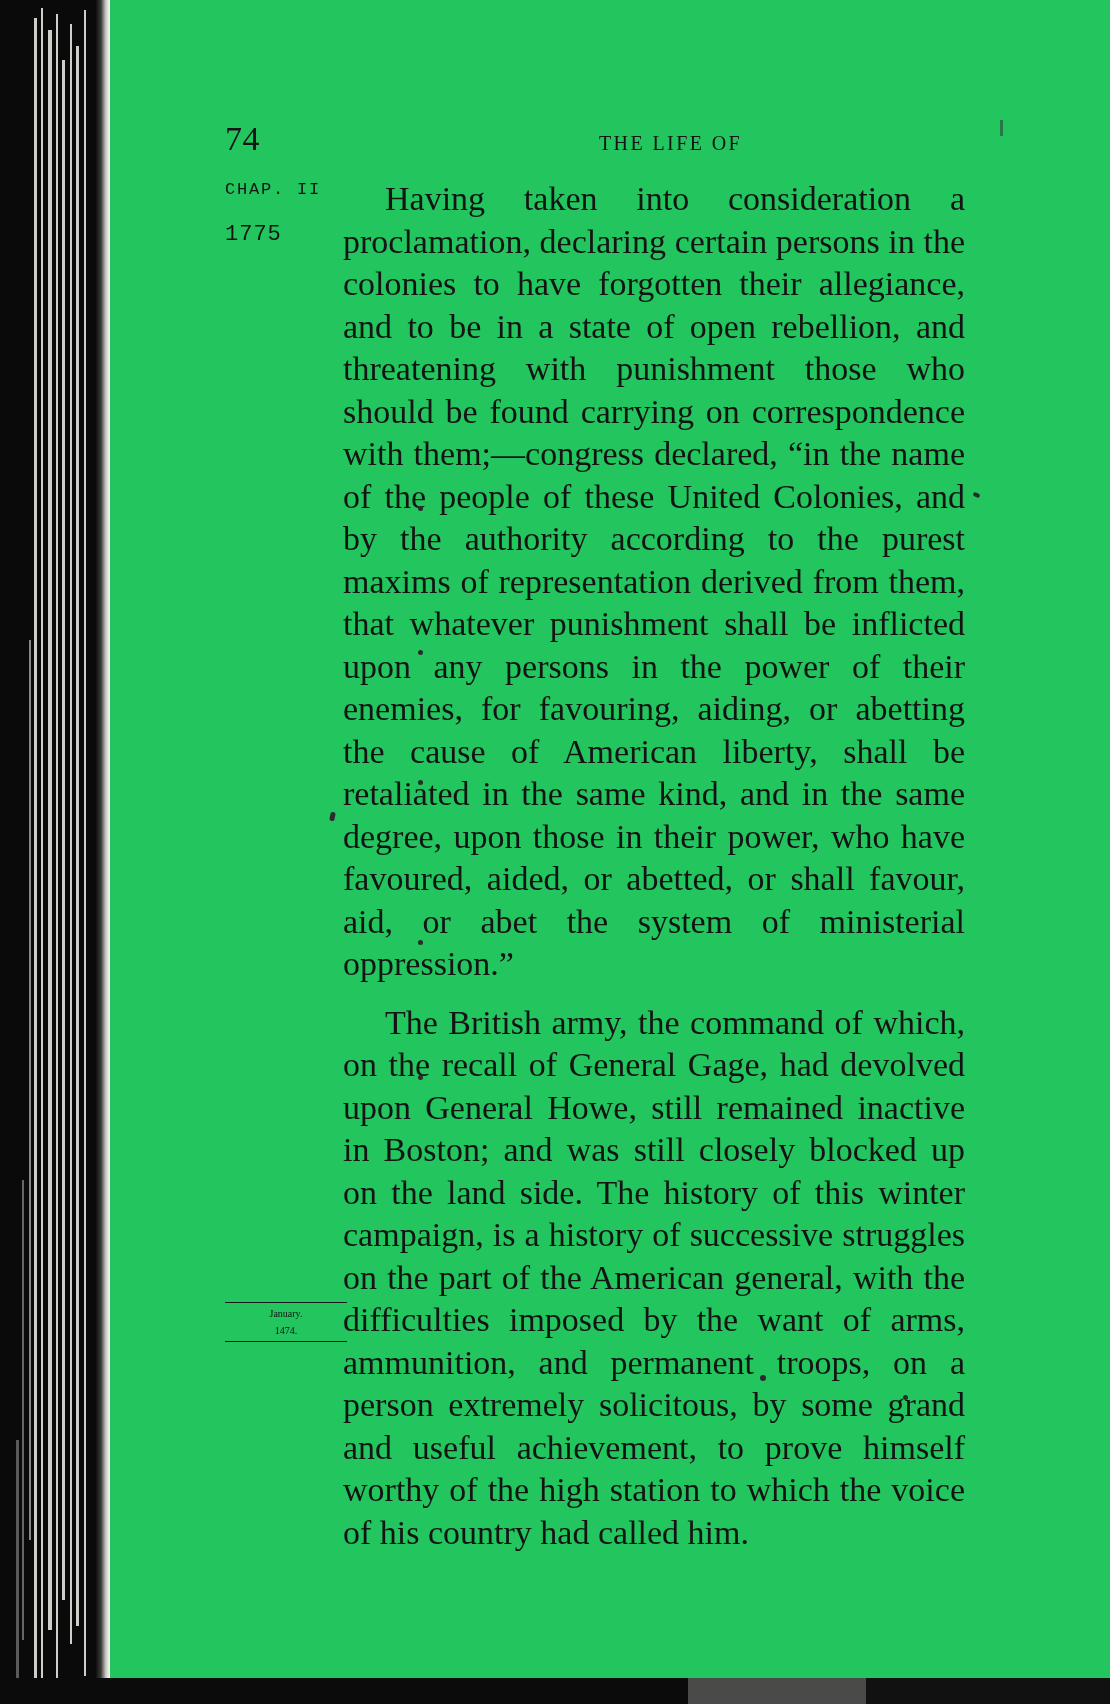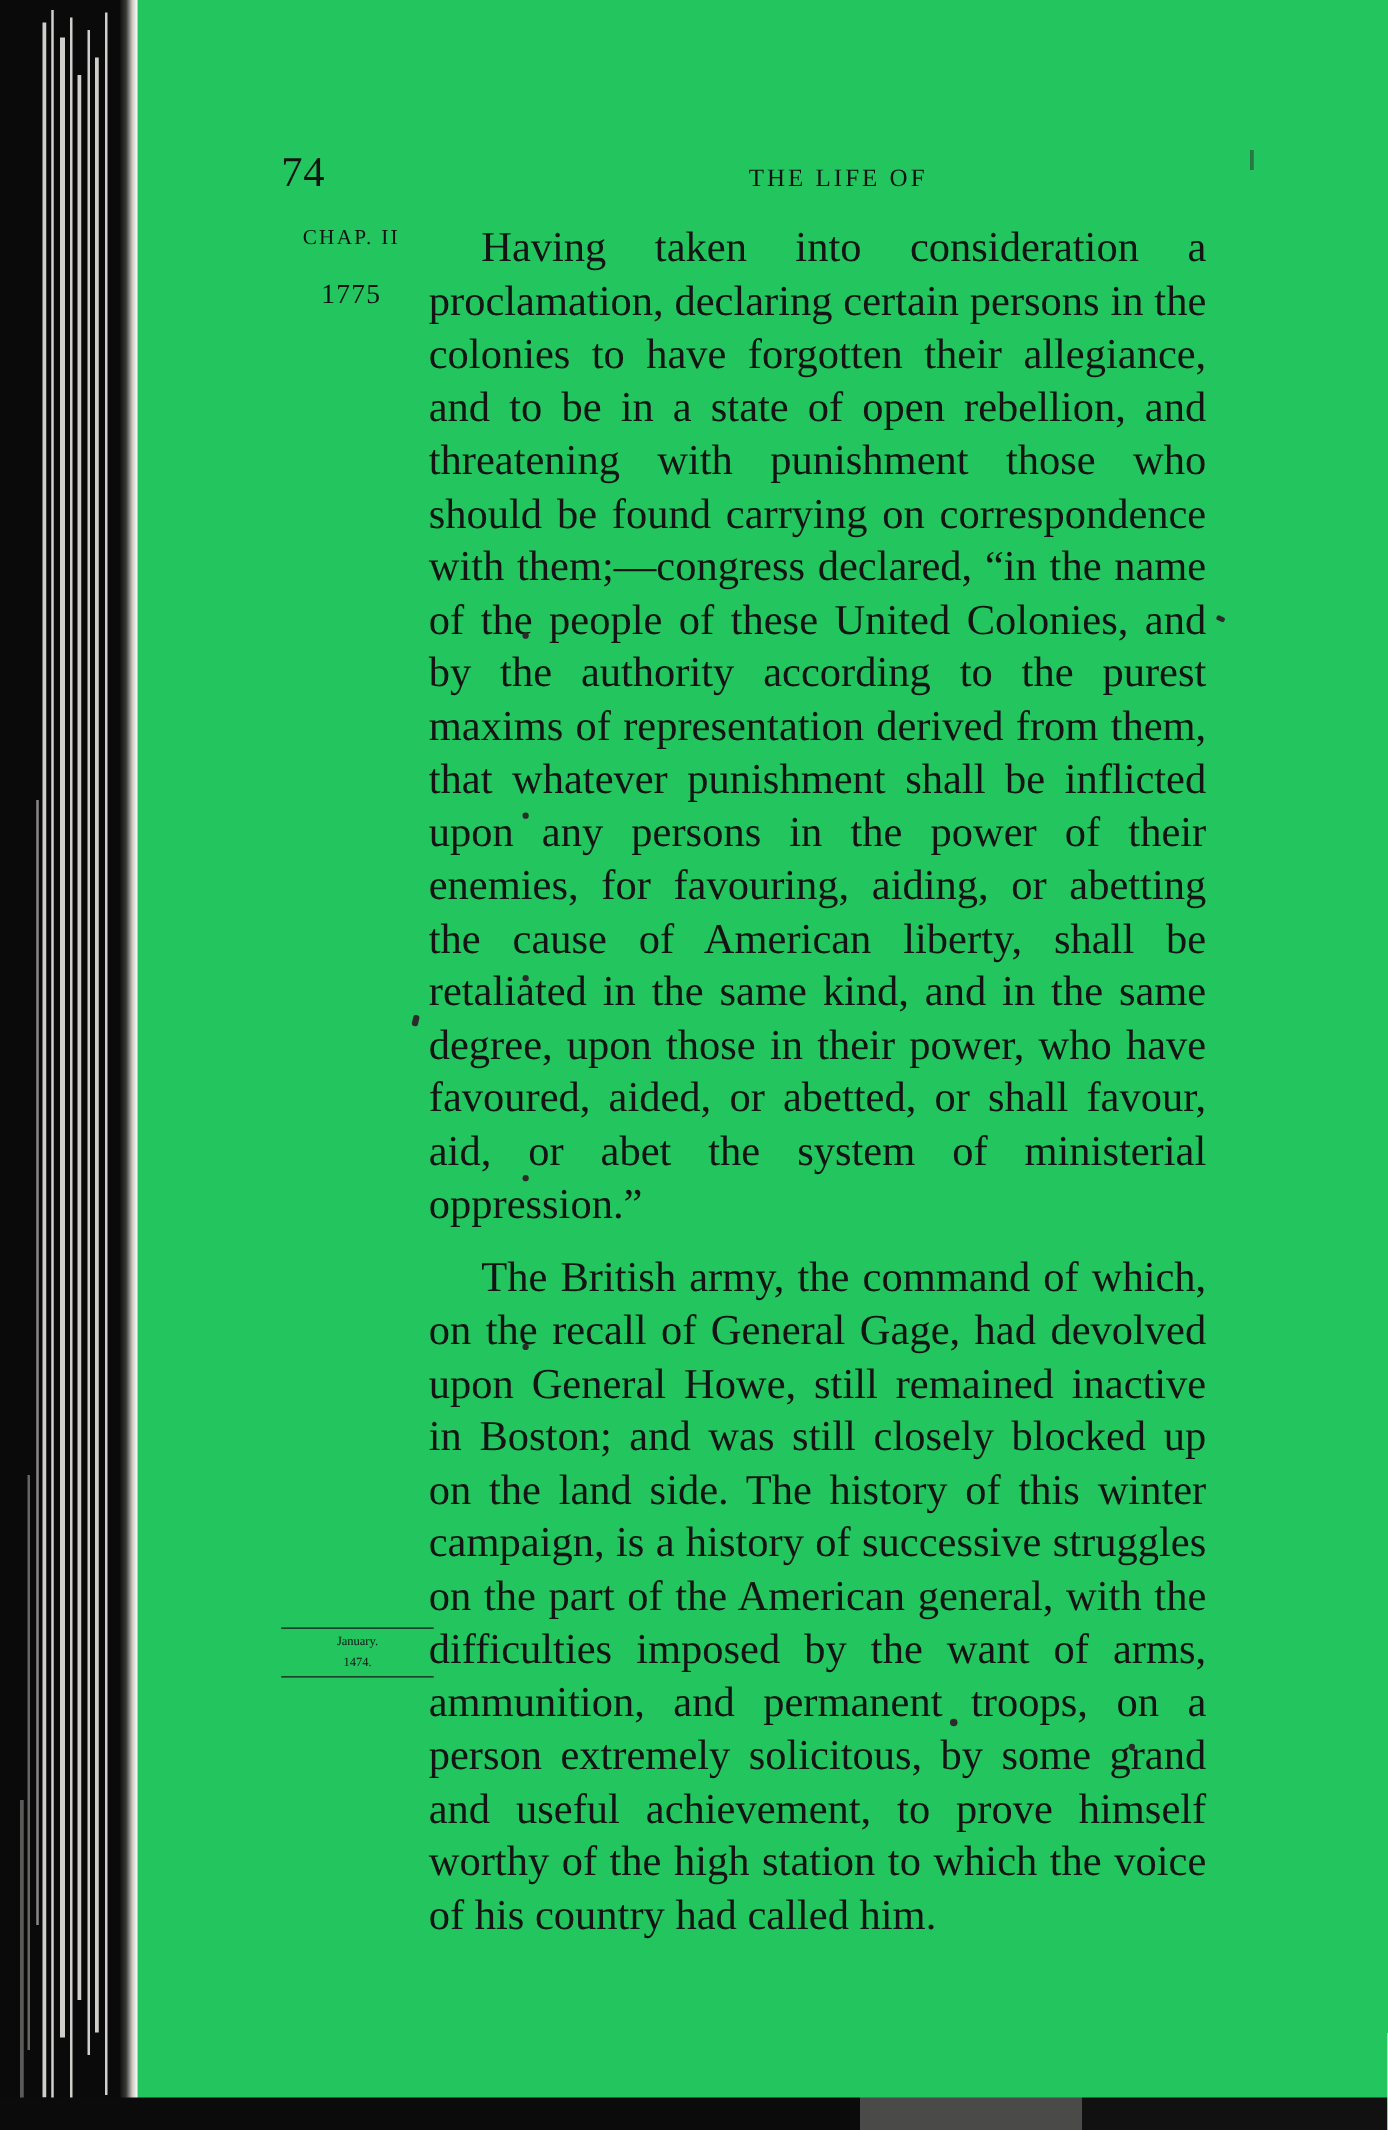--- a/index.html
+++ b/index.html
@@ -108,23 +108,24 @@
   .indent-lead {
     display: inline-block;
     width: 42px;
   }
 
   
   .marginal {
     position: absolute;
     left: 0;
     width: 112px;
-    text-align: center;
+    text-align: left;
     font-size: 17px;
     letter-spacing: 1.2px;
+    font-family: Liberation Mono, monospace;
   }
   .marginal.chap {
     top: 2px;
     font-variant: small-caps;
     text-transform: uppercase;
     letter-spacing: 1.8px;
   }
   .marginal.year {
     top: 44px;
     font-size: 22px;

